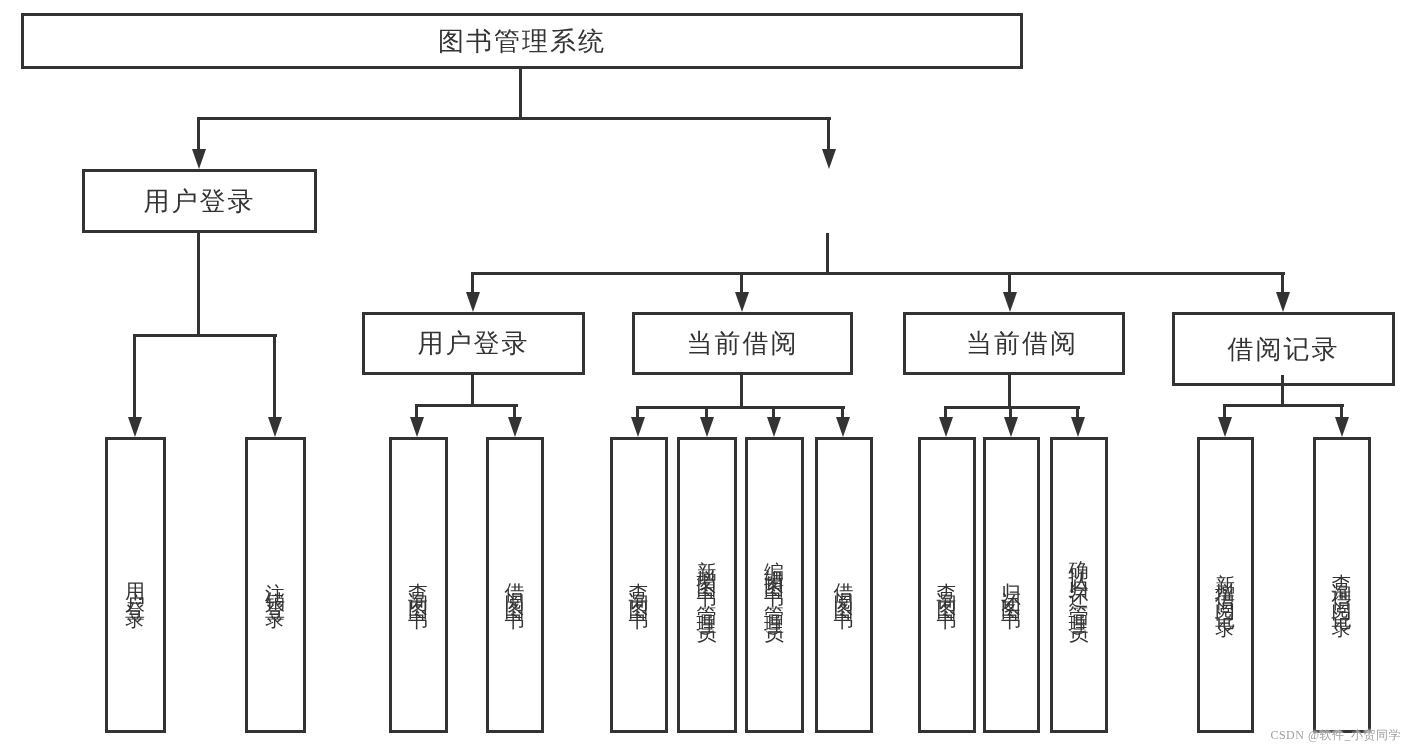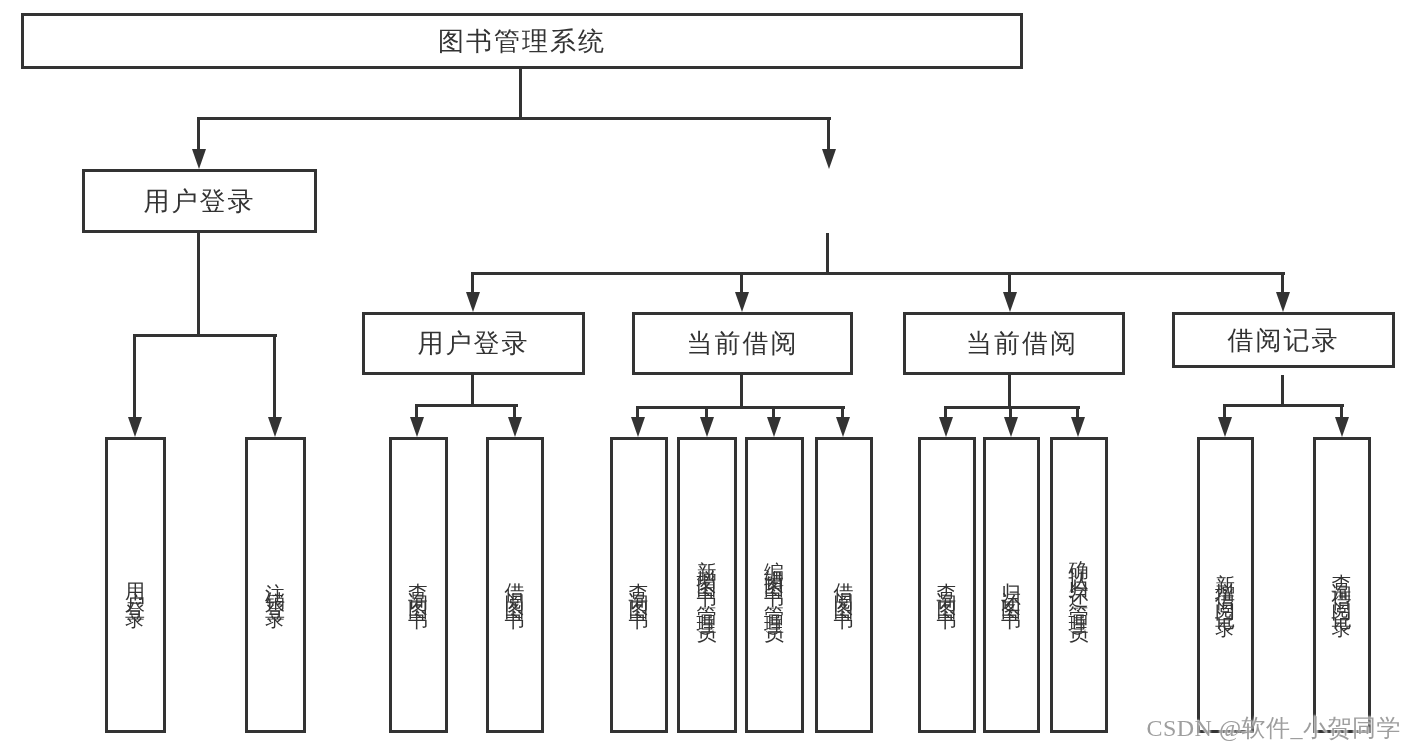--- a/index.html
+++ b/index.html
@@ -18,38 +18,38 @@
   }
   .vline,.hline{position:absolute;background:#333333;}
   .vline{width:3px;}
   .hline{height:3px;}
   .arrow{
     position:absolute;width:0;height:0;
     border-left:7px solid transparent;border-right:7px solid transparent;
     border-top:20px solid #333333;
   }
   .watermark{
-    position:absolute;right:4px;bottom:3px;font-size:24px;color:#9e9e9e;
+    position:absolute;right:4px;bottom:3px;font-size:12px;color:#9e9e9e;
     letter-spacing:0.5px;white-space:nowrap;
     text-shadow:1px 1px 2px #ffffff,-1px -1px 2px #ffffff;
   }
 </style>
 </head>
 <body>
 
 <div class="canvas">
 
   <div class="node hnode" style="left:21px;top:13px;width:1002px;height:56px;">图书管理系统</div>
 
   <div class="node hnode" style="left:82px;top:169px;width:235px;height:64px;">用户登录</div>
 
   <div class="node hnode" style="left:362px;top:312px;width:223px;height:63px;">用户登录</div>
   <div class="node hnode" style="left:632px;top:312px;width:221px;height:63px;">当前借阅</div>
   <div class="node hnode" style="left:903px;top:312px;width:222px;height:63px;padding-left:16px;">当前借阅</div>
-  <div class="node hnode" style="left:1172px;top:312px;width:223px;height:56px;">借阅记录</div>
+  <div class="node hnode" style="left:1172px;top:312px;width:223px;height:74px;">借阅记录</div>
 
   <div class="node leaf" style="left:105px;top:437px;width:61px;height:296px;">
     <span class="vtext">用户登录</span>
   </div>
   <div class="node leaf" style="left:245px;top:437px;width:61px;height:296px;">
     <span class="vtext">注销登录</span>
   </div>
   <div class="node leaf" style="left:389px;top:437px;width:59px;height:296px;">
     <span class="vtext">查询图书</span>
   </div>

